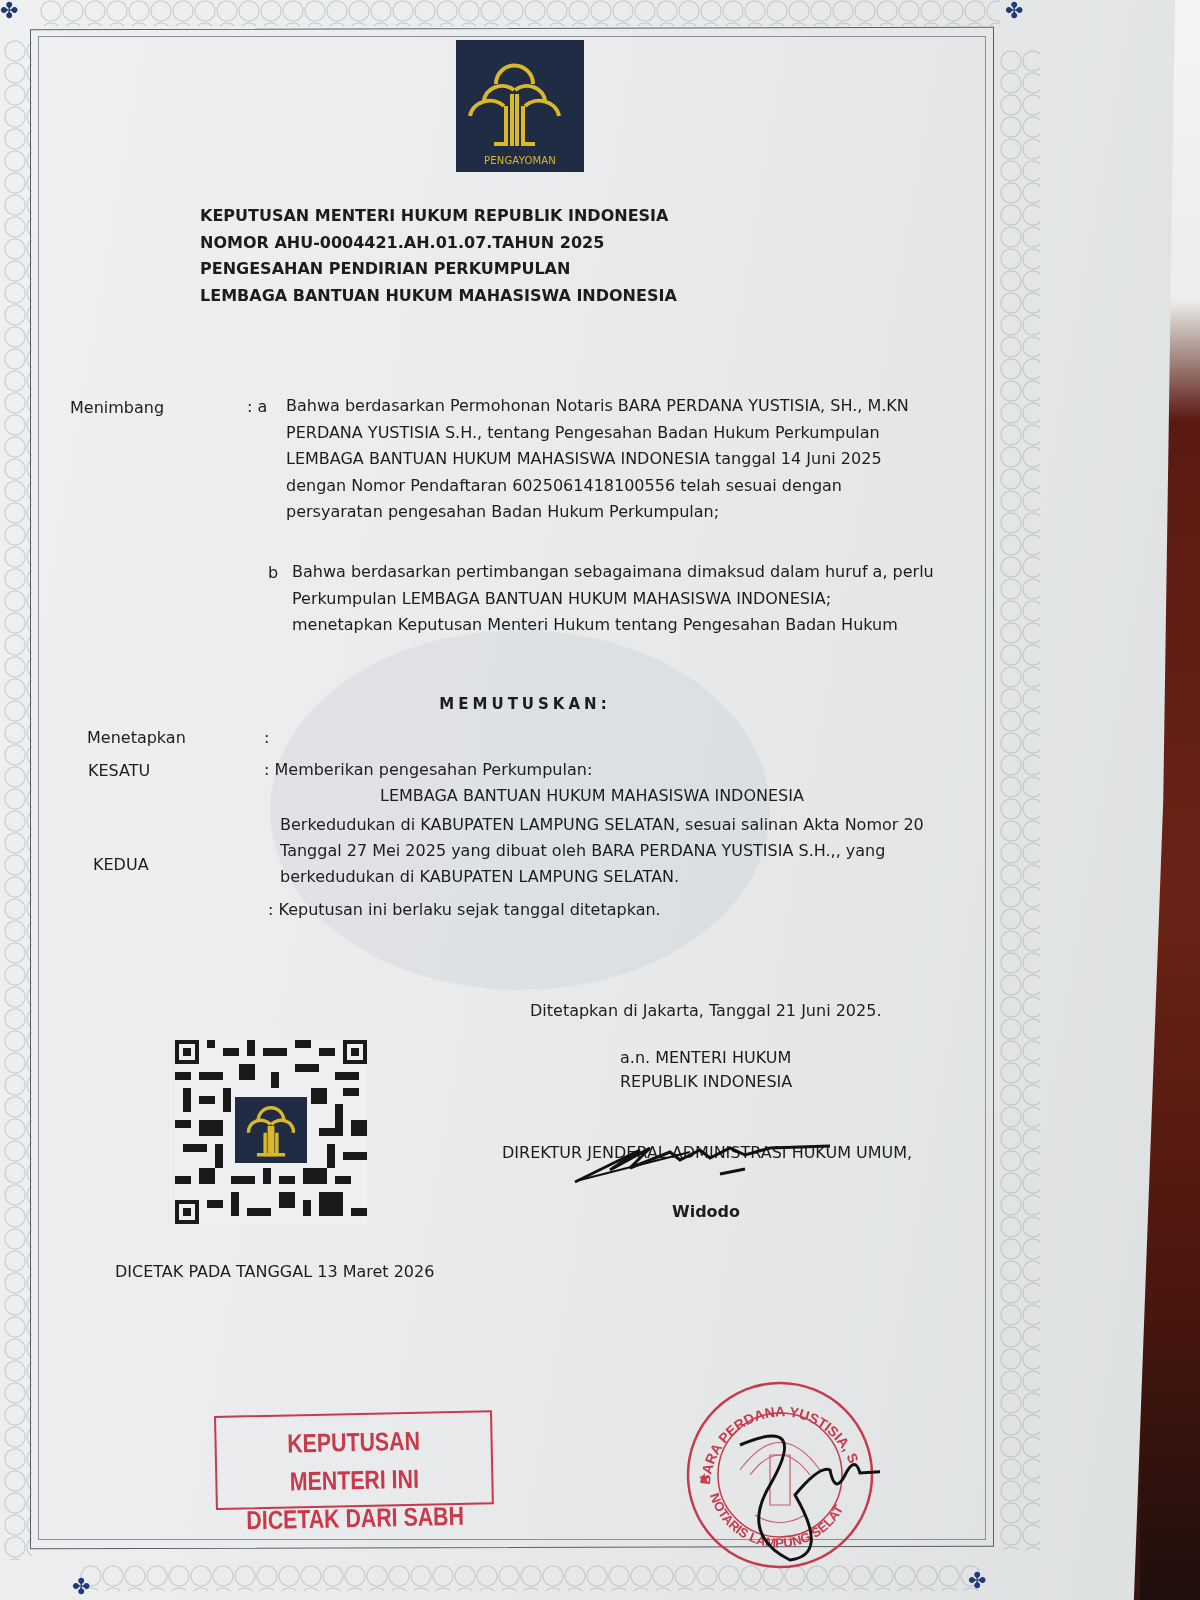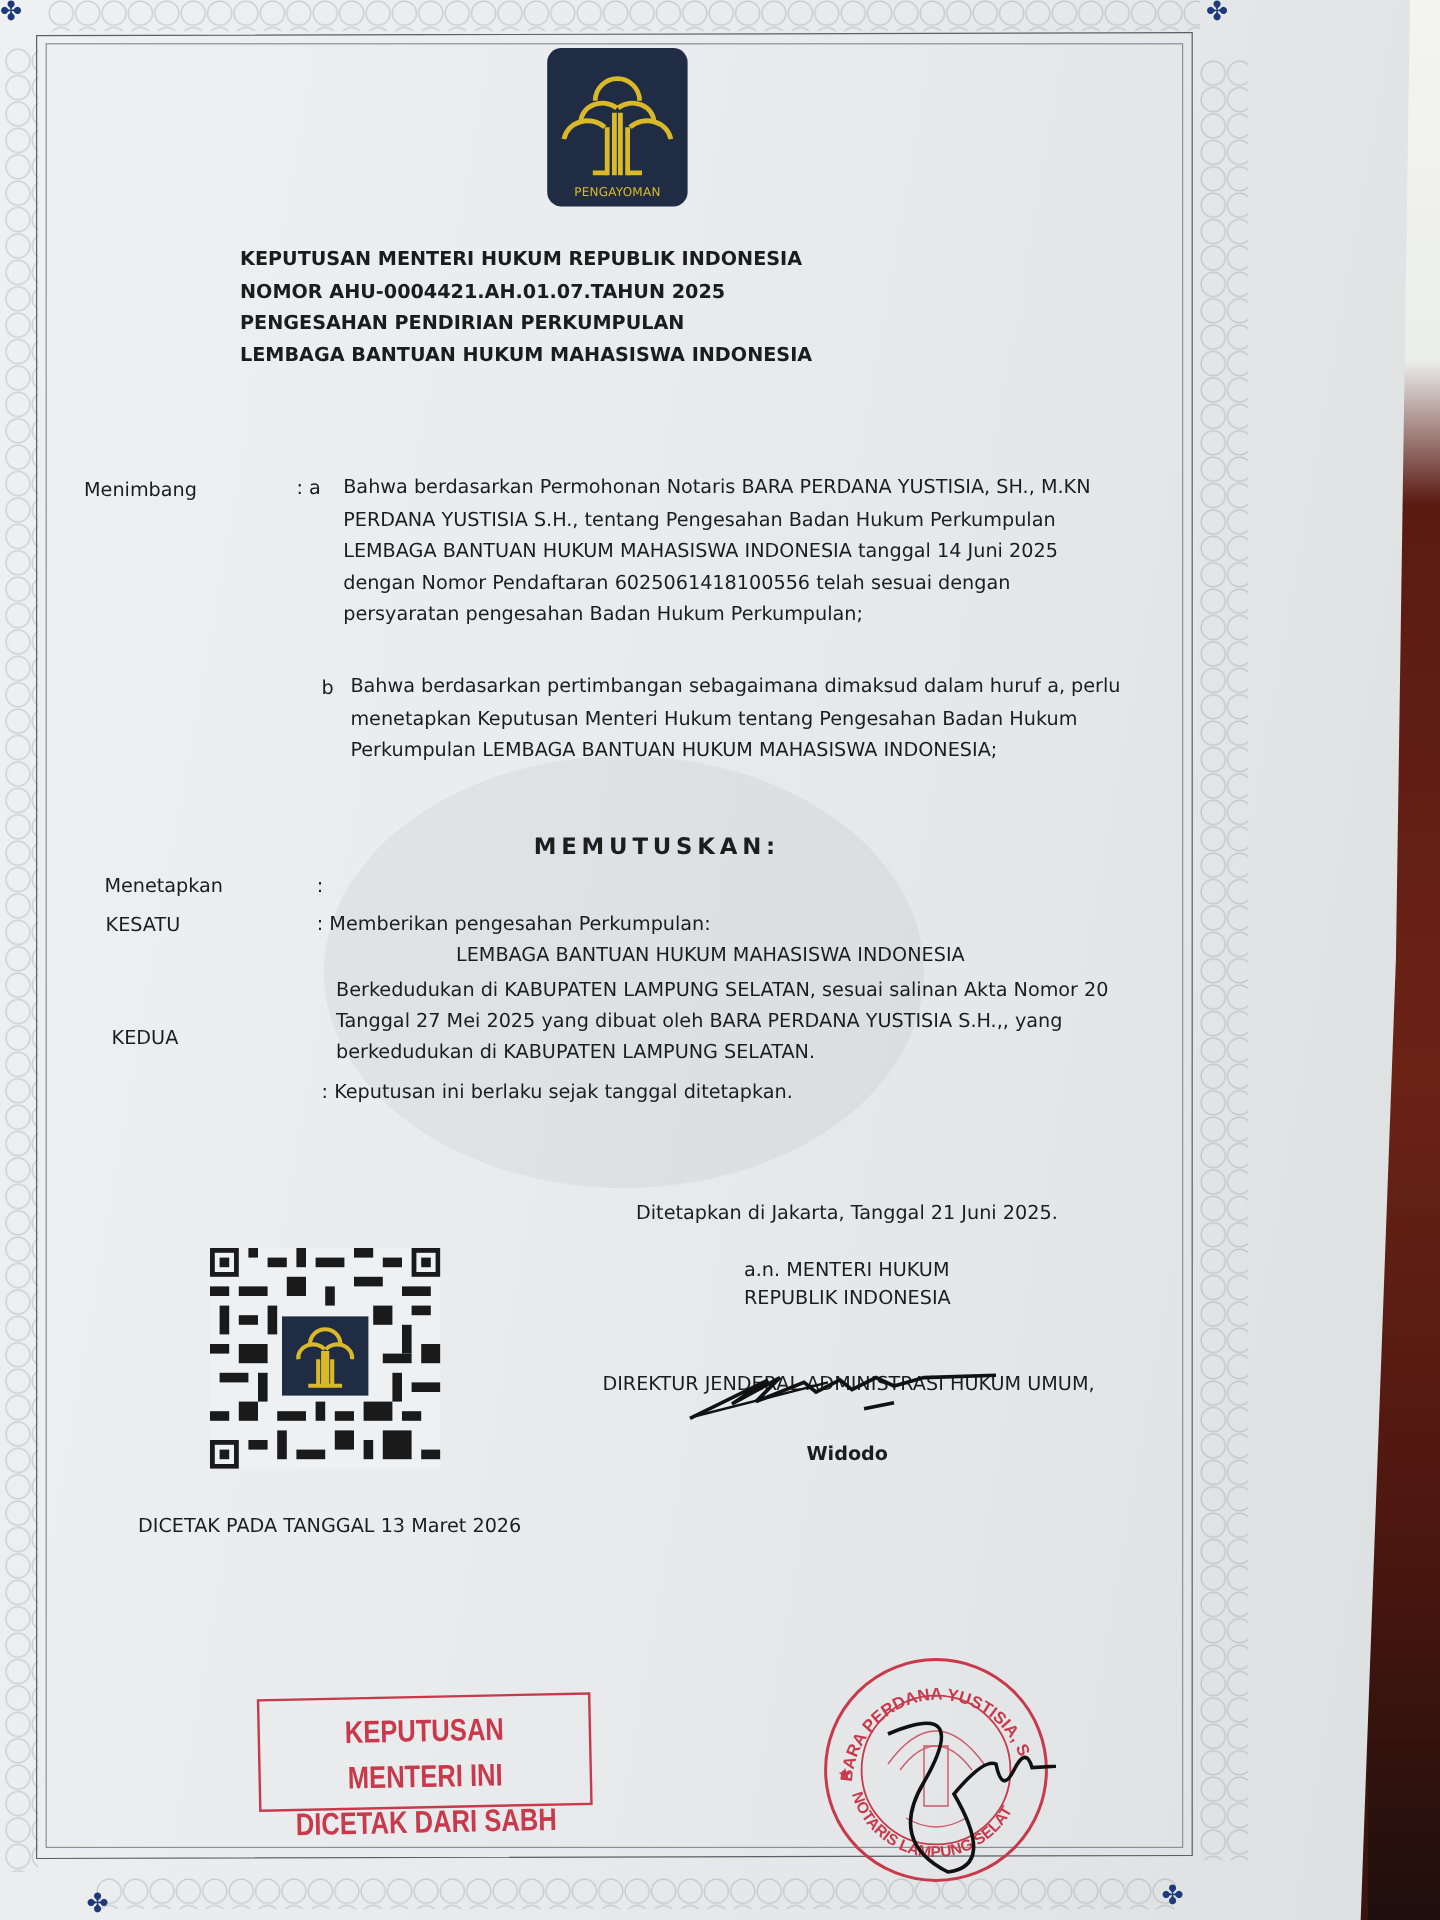--- a/index.html
+++ b/index.html
@@ -33,40 +33,40 @@
   .frame {
     position:absolute; left:30px; top:28px; width:962px; height:1518px;
     border:1.5px solid #5a6066;
     transform: skewY(-0.15deg);
   }
   .frame-inner {
     position:absolute; left:38px; top:36px; width:946px; height:1502px;
     border:1px solid #8a9096;
   }
   .logo {
-    position:absolute; left:456px; top:40px; width:117px; height:132px;
-    background:#1f2c44; border-radius:12px;
+    position:absolute; left:456px; top:40px; width:128px; height:132px;
+    background:#1f2c44; border-radius:0;
   }
   .logo svg { position:absolute; left:8px; top:14px; }
   .logo-label {
     position:absolute; left:0; right:0; bottom:6px; text-align:center;
     color:#d9b92a; font-size:10px; letter-spacing:0.2px;
   }
   .title-block {
     position:absolute; left:200px; width:630px; top:203px; text-align:left;
     color:#1c1c1c; font-weight:bold; font-size:16px; line-height:26.5px;
   }
   .txt { position:absolute; color:#1d1d1d; font-size:16px; }
   .body-para {
     position:absolute; color:#1d1d1d; font-size:16px; line-height:26.5px;
     text-align:justify;
   }
   .heading-spaced {
-    position:absolute; left:400px; top:695px; width:250px; text-align:right;
-    font-weight:bold; font-size:19px; letter-spacing:4px; color:#1d1d1d;
+    position:absolute; left:400px; top:695px; width:250px; text-align:center;
+    font-weight:bold; font-size:15px; letter-spacing:4px; color:#1d1d1d;
   }
   .qr {
     position:absolute; left:175px; top:1040px; width:192px; height:184px;
   }
   .qr-center {
     position:absolute; left:60px; top:57px; width:72px; height:66px; background:#1f2c44;
   }
   .stamp-red {
     position:absolute; left:214px; top:1416px; width:278px; height:94px;
     border:2px solid #c8394b; transform:rotate(-1.2deg);
@@ -127,22 +127,22 @@
   <div class="body-para" style="left:286px;top:393px;width:680px;">
     <div>Bahwa berdasarkan Permohonan Notaris BARA PERDANA YUSTISIA, SH., M.KN</div>
     <div>PERDANA YUSTISIA S.H., tentang Pengesahan Badan Hukum Perkumpulan</div>
     <div>LEMBAGA BANTUAN HUKUM MAHASISWA INDONESIA tanggal 14 Juni 2025</div>
     <div>dengan Nomor Pendaftaran 6025061418100556 telah sesuai dengan</div>
     <div>persyaratan pengesahan Badan Hukum Perkumpulan;</div>
   </div>
   <div class="txt" style="left:268px;top:563px;">b</div>
   <div class="body-para" style="left:292px;top:559px;width:680px;">
     <div>Bahwa berdasarkan pertimbangan sebagaimana dimaksud dalam huruf a, perlu</div>
+    <div>Perkumpulan LEMBAGA BANTUAN HUKUM MAHASISWA INDONESIA;</div>
     <div>menetapkan Keputusan Menteri Hukum tentang Pengesahan Badan Hukum</div>
-    <div>Perkumpulan LEMBAGA BANTUAN HUKUM MAHASISWA INDONESIA;</div>
   </div>
 
   <div class="heading-spaced">MEMUTUSKAN:</div>
 
   <div class="txt" style="left:87px;top:728px;">Menetapkan</div>
   <div class="txt" style="left:264px;top:728px;">:</div>
 
   <div class="txt" style="left:88px;top:761px;">KESATU</div>
   <div class="txt" style="left:264px;top:760px;">: Memberikan pengesahan Perkumpulan:</div>
   <div class="txt" style="left:380px;top:786px;">LEMBAGA BANTUAN HUKUM MAHASISWA INDONESIA</div>

